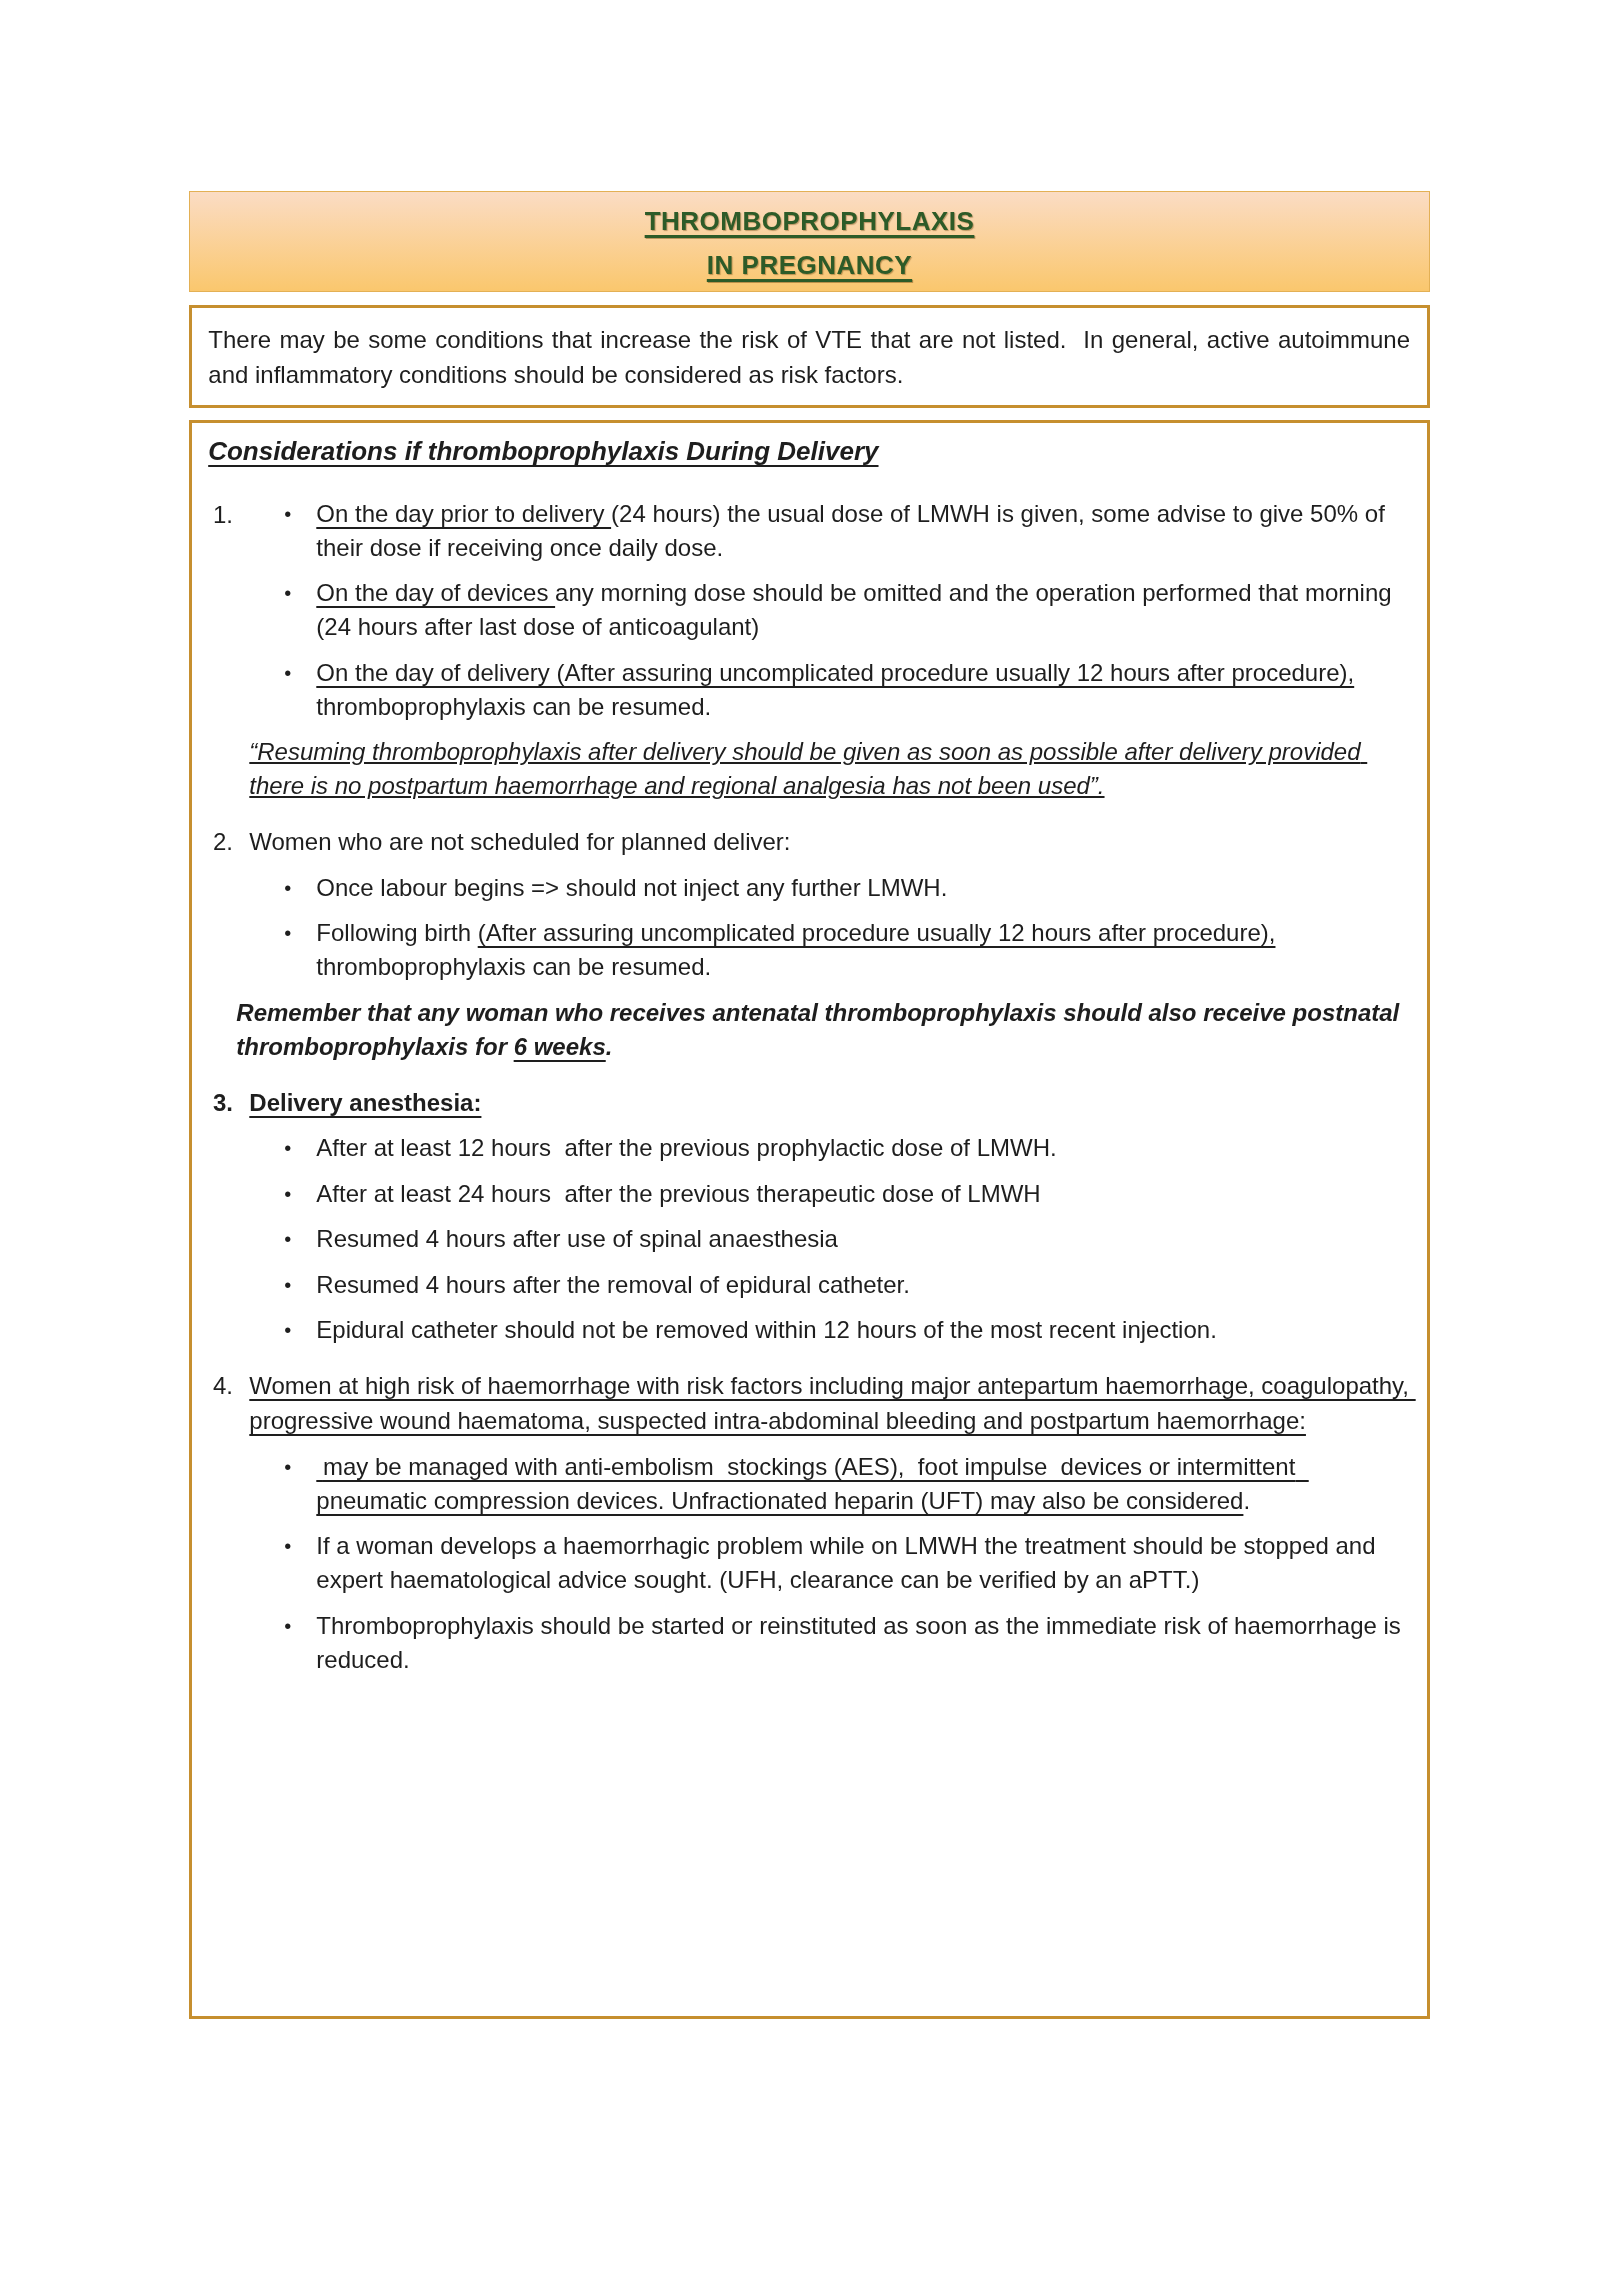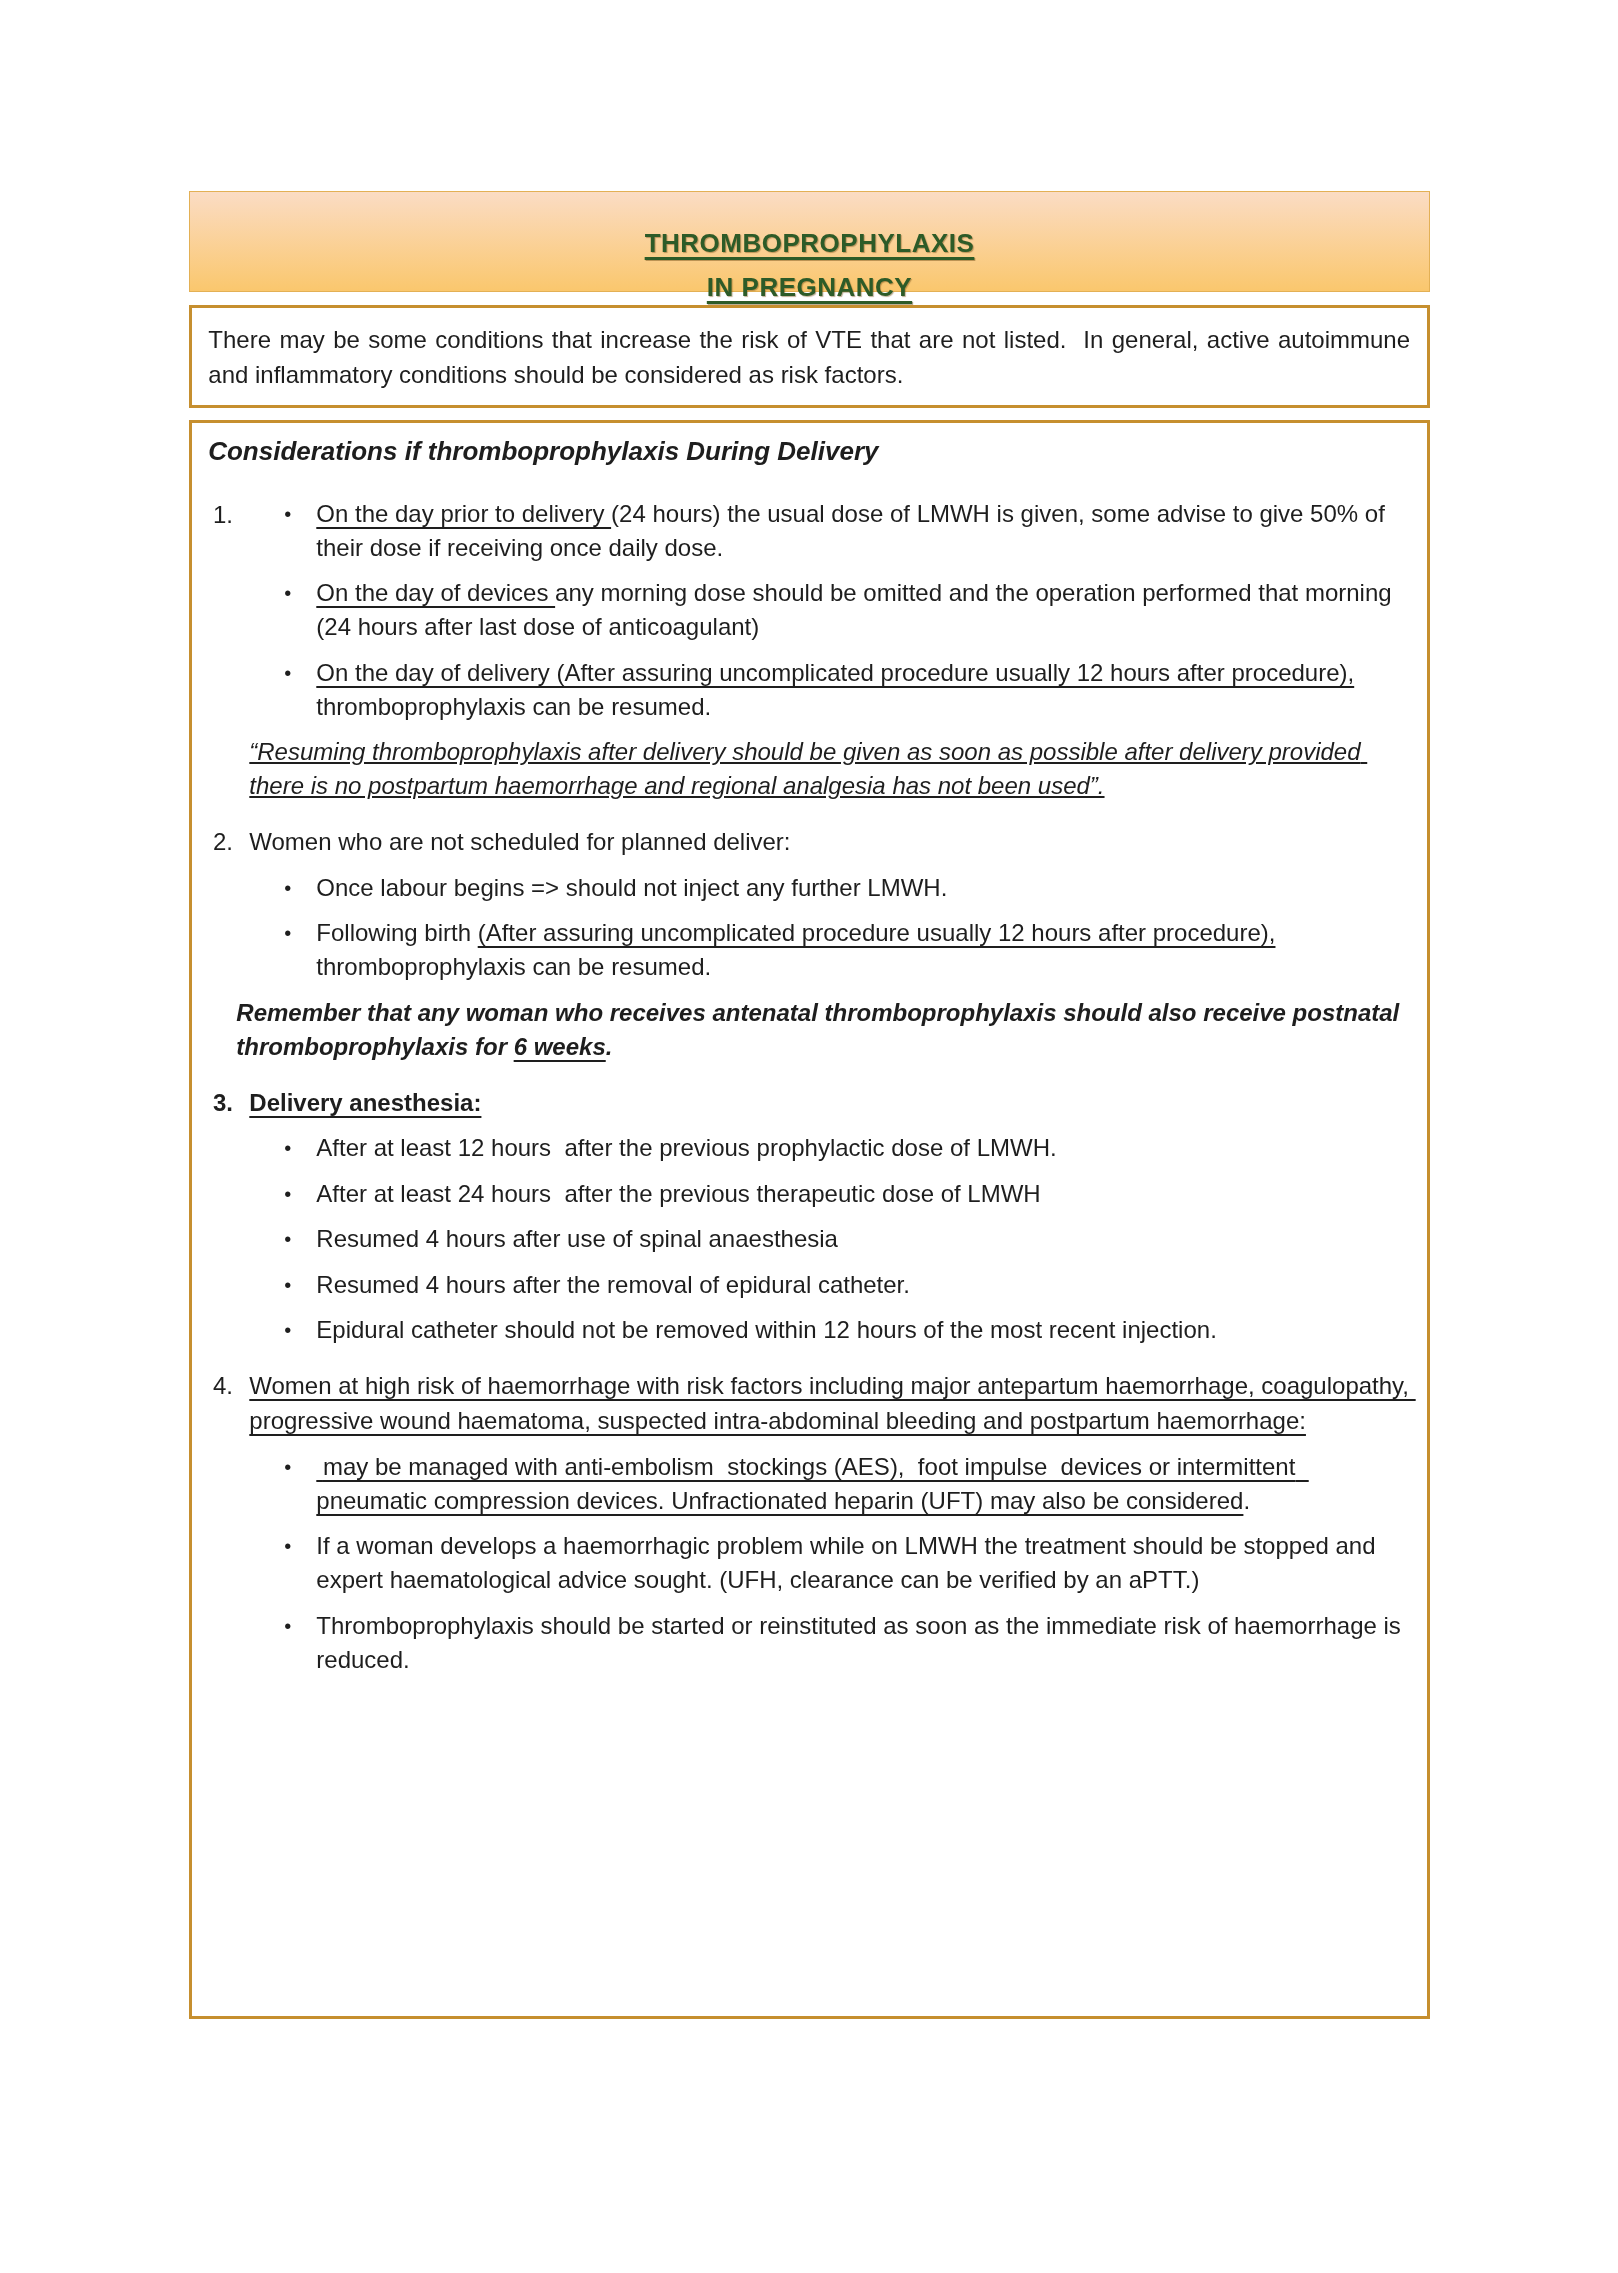--- a/index.html
+++ b/index.html
@@ -18,21 +18,21 @@
   }
   .page{position:absolute;inset:0;background:#fff;overflow:hidden;}
   .content{position:absolute;left:189px;top:191px;width:1241px;}
 
   
   .header-box{
     height:101px;
     border:1.9px solid #E3B055;
     background:linear-gradient(to bottom, var(--grad-top) 0%, var(--grad-bottom) 100%);
     text-align:center;
-    padding-top:29px;
+    padding-top:7px;
   }
   .title-line{
     display:block;
     font-size:26px;font-weight:bold;line-height:44px;
     color:var(--green);
     text-decoration:underline;
     text-decoration-thickness:2.9px;
     text-underline-offset:4.8px;
     text-shadow:1px 1px 1px rgba(110,75,20,0.45);
     letter-spacing:0.5px;
@@ -57,20 +57,21 @@
     margin-top:11.5px;
     height:1599px;
     border:3.8px solid var(--gold);
     background:#fff;
     padding:12.4px 15.3px 0 14.3px;
     overflow:hidden;
   }
   .main-heading{
     font-size:26px;font-weight:bold;font-style:italic;
     line-height:32.5px;
+    text-decoration:underline;
     text-decoration-thickness:2.4px;
     text-underline-offset:4.8px;
     margin:0 0 29px 1.9px;
     white-space:pre-wrap;
   }
   .list-item{margin-top:21px;}
   .list-item:first-child{margin-top:0;}
   .item-head{
     position:relative;
     padding-left:43px;

